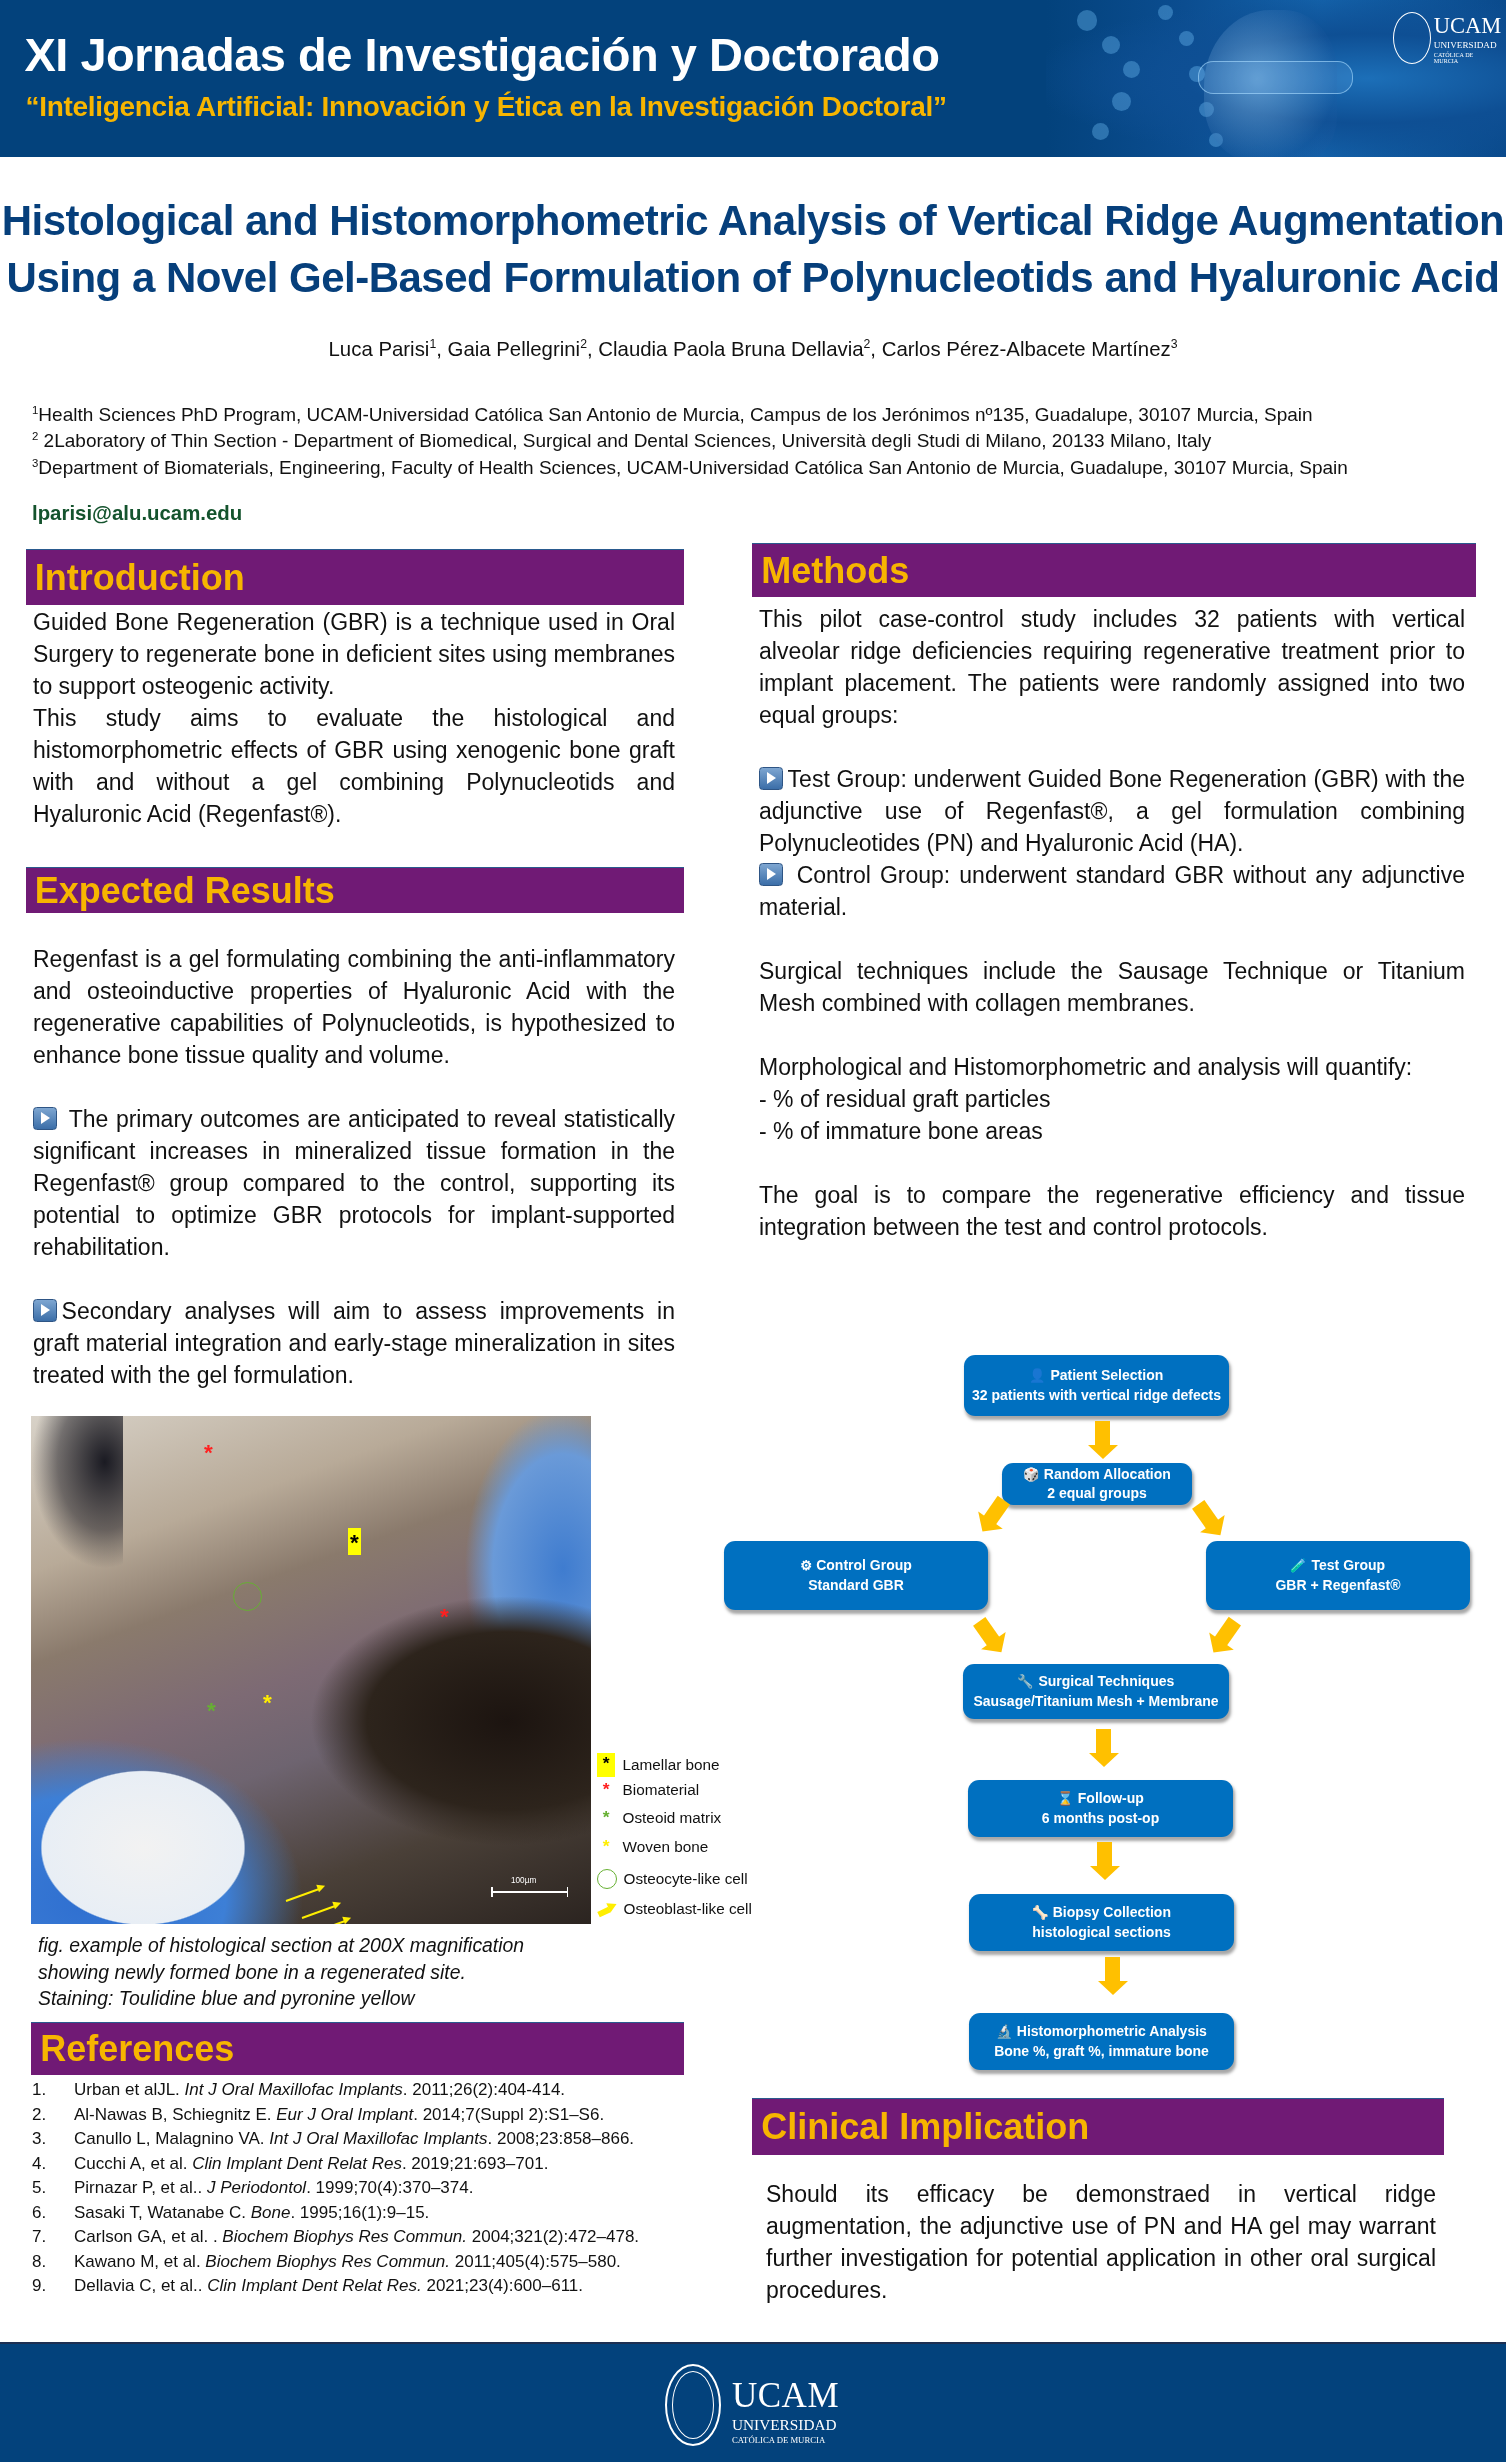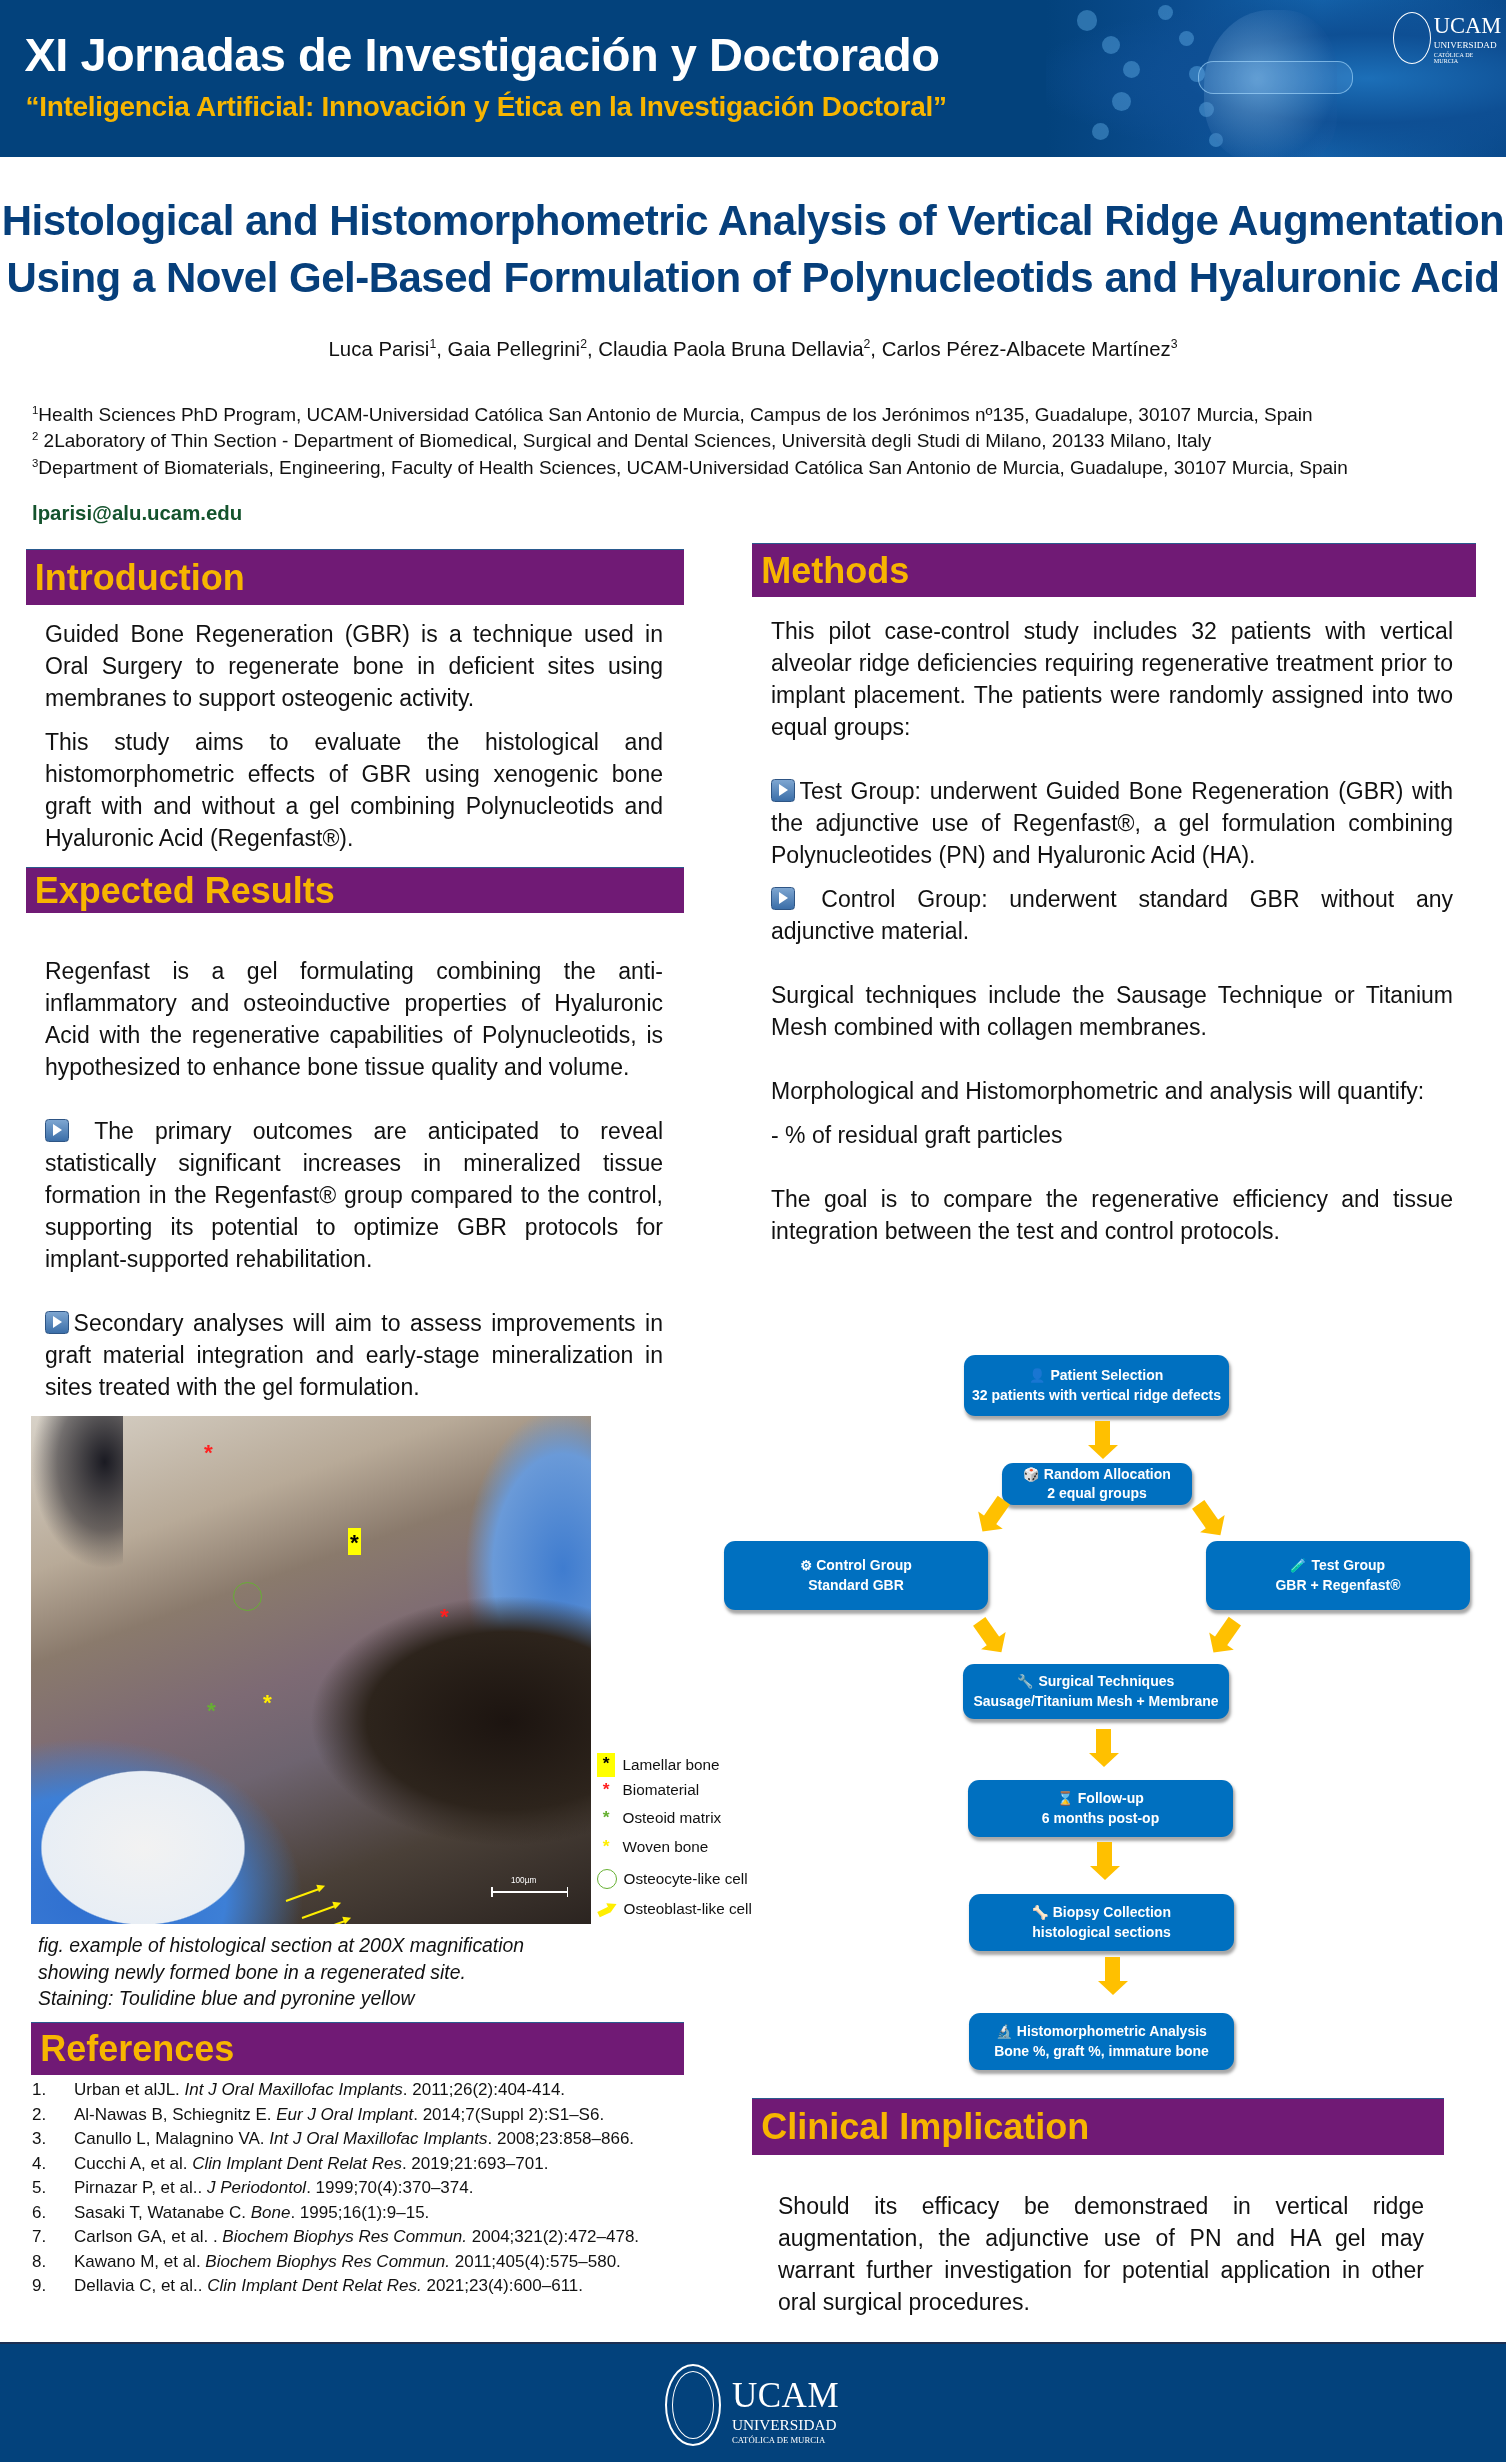--- a/index.html
+++ b/index.html
@@ -29,21 +29,21 @@
   #authors { left:0; width:1506px; top:337px; text-align:center; font-size:20.4px; color:#111; }
   .affil { left:32px; font-size:19px; color:#111; }
   #email { left:32px; top:502px; font-size:20.4px; font-weight:bold; color:#14532d; }
   sup { font-size:0.6em; }
 
   
   .sec-head { position:absolute; background:#701a75; color:#f7b500; font-weight:bold;
               font-size:36px; padding-left:9.2px; box-sizing:border-box; display:flex; align-items:center;
               border-top:1.5px solid #2a5a8e; }
   .body-text { position:absolute; font-size:23px; line-height:32px; text-align:justify; color:#111; }
-  .body-text p { margin:12px; }
+  .body-text p { margin:0; }
   .bullet-icon { display:inline-block; width:23.5px; height:23.5px; border-radius:3.6px; vertical-align:-3.1px;
                  background:linear-gradient(180deg,#7ea6d1,#3b6ea8); border:1px solid #2e5585; box-sizing:border-box;
                  position:relative; margin-right:5.1px; }
   .bullet-icon::after { content:""; position:absolute; left:7.2px; top:4.6px; width:0; height:0;
                  border-left:9.2px solid #ffffff; border-top:6.1px solid transparent; border-bottom:6.1px solid transparent; }
 
   
   #histo { left:31px; top:1416px; width:560px; height:508px; overflow:hidden;
      background:
        radial-gradient(ellipse 30% 25% at 20% 85%, #f2f2f2 0%, #e8eef5 60%, rgba(0,0,0,0) 61%),
@@ -244,20 +244,21 @@
   </div>
 
 <div class="sec-head" style="left:752px;top:543px;width:724px;height:54px">Methods</div>
 <div class="body-text" style="left:759px;top:603px;width:706px">
   <p>This pilot case-control study includes 32 patients with vertical alveolar ridge deficiencies requiring regenerative treatment prior to implant placement. The patients were randomly assigned into two equal groups:</p>
   <p style="margin-top:32px"><span class="bullet-icon"></span><span>Test Group: underwent Guided Bone Regeneration (GBR) with the adjunctive use of Regenfast®, a gel formulation combining Polynucleotides (PN) and Hyaluronic Acid (HA).</span></p>
   <p><span class="bullet-icon"></span><span> Control Group: underwent standard GBR without any adjunctive material.</span></p>
   <p style="margin-top:32px">Surgical techniques include the Sausage Technique or Titanium Mesh combined with collagen membranes.</p>
   <p style="margin-top:32px">Morphological and Histomorphometric and analysis will quantify:</p>
   <p>- % of residual graft particles</p>
+  <p>- % of immature bone areas</p>
   <p style="margin-top:32px">The goal is to compare the regenerative efficiency and tissue integration between the test and control protocols.</p>
 </div>
 
 <div id="flowchart" class="abs" style="left:0;top:0">
   <div class="flow-box" style="left:964px;top:1355px;width:265px;height:61px">
     <div><span class="ico">👤</span><span>Patient Selection</span></div>
     <div>32 patients with vertical ridge defects</div>
   </div>
   <div class="flow-arrow" style="left:1095px;top:1421px"></div>
   <div class="flow-box" style="left:1002px;top:1463px;width:190px;height:42px">

